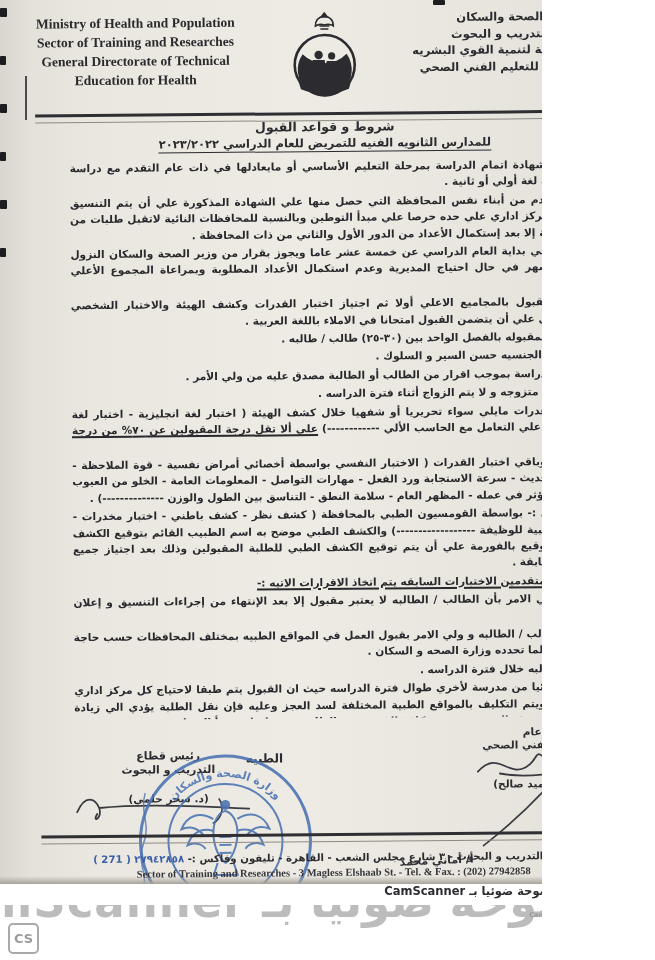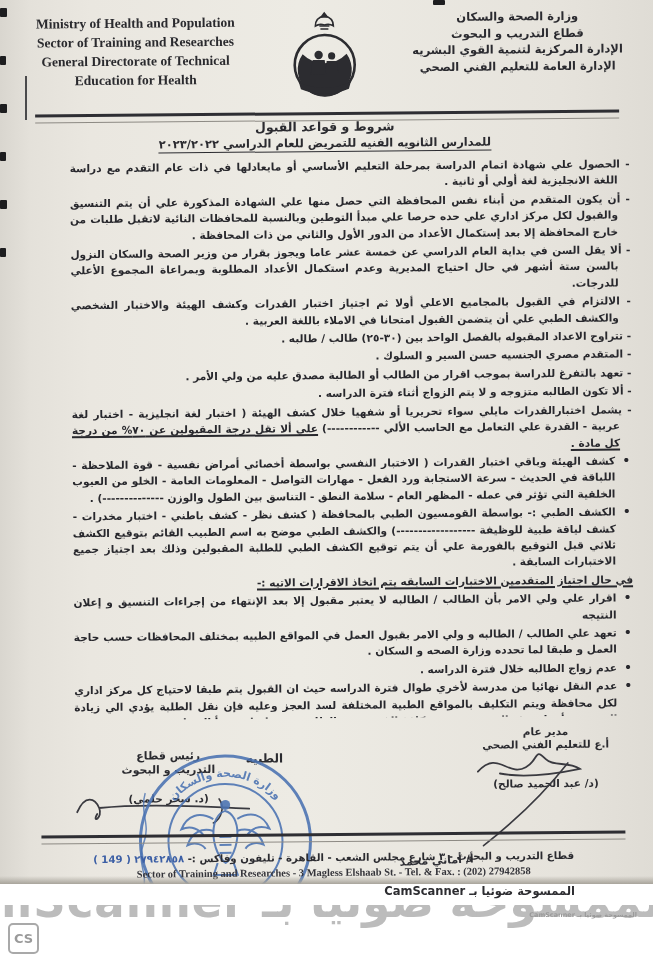--- a/index.html
+++ b/index.html
@@ -1,17 +1,17 @@
 <!DOCTYPE html>
 <html lang="ar"><head>
 <meta charset="utf-8">
 <style>
   html,body{margin:0;padding:0;background:#ffffff;}
   .page{
-    position:relative;width:653px;height:960px;overflow:hidden;
+    position:relative;width:542px;height:960px;overflow:hidden;
     background:#ffffff;font-family:"DejaVu Sans",sans-serif;
   }
   
   .paper{
     position:absolute;left:0;top:0;width:655px;height:884px;overflow:hidden;
     background:
       linear-gradient(90deg, #d9d6cf 0px, #e4e1da 30px, #eae7e0 90px, #edebe4 300px, #e6e3dc 560px, #dfdcd5 655px),
       #e8e5de;
     color:#26262b;
   }
@@ -227,21 +227,21 @@
         </g>
       </svg>
 
       <svg class="sig-svg" style="left:128px;top:790px" width="30" height="140">
         <path d="M14 2 c-6 20 6 30 -2 50 c-8 20 6 30 -2 50 c-4 12 2 24 -2 34" fill="none" stroke="#4a72b2" stroke-width="1.5" stroke-linecap="round" opacity="0.8"></path>
       </svg>
 
       <div class="rule rule-bottom"></div>
       <div class="annotation">أ/ أماني محمد</div>
       <div class="ftr-ar">
-        <span>قطاع التدريب و البحوث - ٣ شارع مجلس الشعب - القاهرة - تليفون وفاكس :- </span><span class="ftr-phone">٢٧٩٤٢٨٥٨ ( 149 )</span>
+        <span>قطاع التدريب و البحوث - ٣ شارع مجلس الشعب - القاهرة - تليفون وفاكس :- </span><span class="ftr-phone">٢٧٩٤٢٨٥٨ ( 271 )</span>
       </div>
       <div class="ftr-en">Sector of Training and Researches - 3 Magless Elshaab St. - Tel. &amp; Fax. : (202) 27942858</div>
 
     </div>
 
     <div class="edge-mark" style="left:0;top:8px;width:7px;height:9px"></div>
     <div class="edge-mark" style="left:0;top:56px;width:6px;height:9px"></div>
     <div class="edge-mark" style="left:0;top:104px;width:7px;height:9px"></div>
     <div class="edge-mark" style="left:0;top:152px;width:6px;height:9px"></div>
     <div class="edge-mark" style="left:0;top:200px;width:7px;height:9px"></div>

